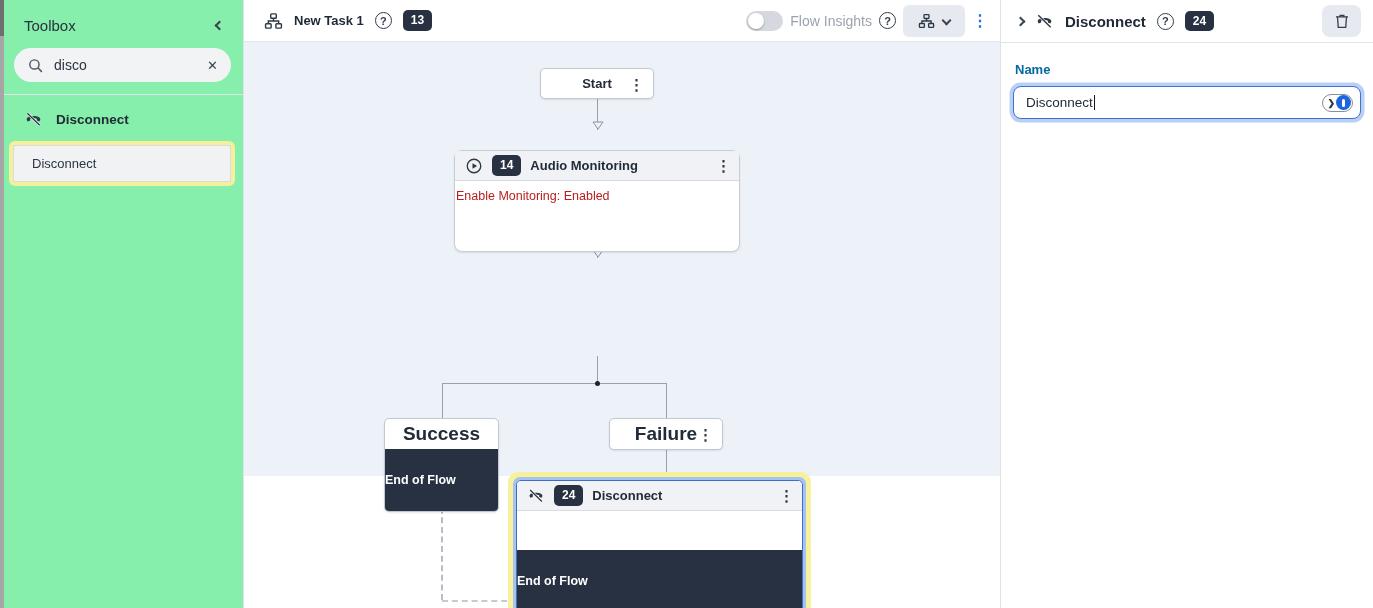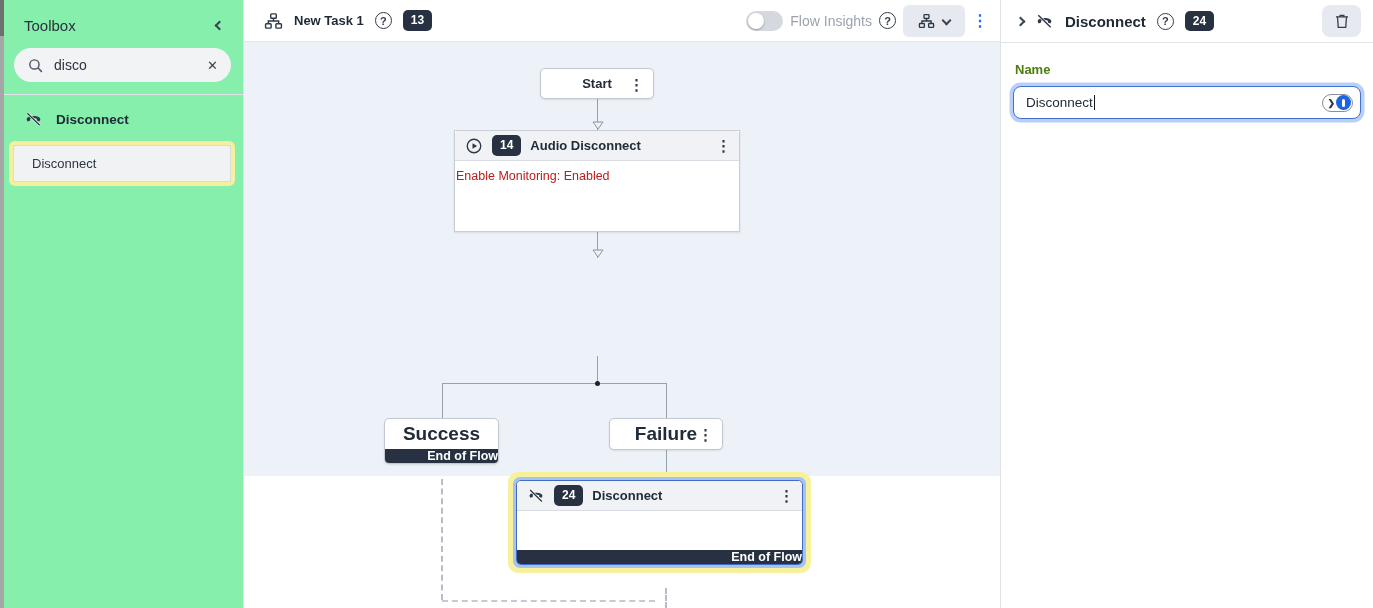--- a/index.html
+++ b/index.html
@@ -51,49 +51,49 @@
 
   
   .canvas { position:absolute; top:42px; left:0; width:756px; height:434px; background:#edf1f8; }
   .edge-v { position:absolute; width:1px; background:#98a0ac; }
   .edge-h { position:absolute; height:1px; background:#98a0ac; }
   .dash-v { position:absolute; width:0; border-left:2px dashed #b6bdc9; }
   .dash-h { position:absolute; height:0; border-top:2px dashed #c3cad4; }
   .junction-dot { position:absolute; width:5px; height:5px; border-radius:50%; background:#1c2430; }
   .arrowhead { position:absolute; }
 
-  .node { position:absolute; background:#fff; border:1px solid #c8cdd6; border-radius:0; box-shadow:0 1px 2px rgba(20,30,50,.1); }
+  .node { position:absolute; background:#fff; border:1px solid #c8cdd6; border-radius:8px; box-shadow:0 1px 2px rgba(20,30,50,.1);margin-top:20px; }
   .node-header { height:30px; background:#f0f2f5; border-bottom:1px solid #d8dce2; display:flex; align-items:center; gap:9px; padding:0 8px 0 10px; border-radius:4px 4px 0 0; }
   .node-title { font-weight:700; font-size:13px; color:#222c39; white-space:nowrap; }
   .node-body { padding:8px 1px; font-size:12.5px; color:#b91c1c; }
   .node-kebab { margin-left:auto; }
 
   .node-simple { position:absolute; background:#fff; border:1px solid #c2c8d1; border-radius:5px; box-shadow:0 1px 2px rgba(20,30,50,.1); display:flex; align-items:center; justify-content:center; }
   .node-simple .label { font-weight:700; font-size:13px; color:#222c39; }
   .node-simple .node-kebab { position:absolute; right:9px; top:50%; transform:translateY(-50%); margin:0; }
 
   .branch { position:absolute; background:#fff; border:1px solid #c2c8d1; border-radius:5px; box-shadow:0 1px 2px rgba(20,30,50,.1); overflow:hidden; }
   .branch-head { height:30px; display:flex; align-items:center; justify-content:center; position:relative; }
   .branch-head .label { font-weight:700; font-size:19px; color:#222c39; }
   .branch-head .node-kebab { position:absolute; right:9px; top:50%; transform:translateY(-50%); }
-  .branch-footer { background:#273142; color:#fff; font-weight:700; font-size:12.5px; text-align:right; padding:0 0; }
+  .branch-footer { background:#273142; color:#fff; font-weight:700; font-size:12.5px; text-align:left; padding:24px 0; }
 
   .dis-outer { position:absolute; left:264px; top:430px; background:#f7f09c; border-radius:10px; padding:5px; }
   .dis-ring { background:#a6c2ef; border-radius:7px; padding:3px; }
   .dis-node { width:287px; background:#fff; border:1.5px solid #3f6bc9; border-radius:5px; overflow:hidden; }
   .dis-node .node-header { border-radius:3px 3px 0 0; }
   .dis-body { height:39px; background:#fff; }
 
   
   .inspector { position:absolute; left:1000px; top:0; width:373px; height:608px; background:#fff; border-left:1px solid #dfe3e8; }
   .insp-header { height:43px; border-bottom:1px solid #e1e4e9; display:flex; align-items:center; gap:11px; padding:0 12px 0 16px; }
   .insp-title { font-weight:700; font-size:15px; color:#1f2937; }
   .trash-btn { margin-left:auto; width:39px; height:32px; background:#e6e9f0; border-radius:8px; display:flex; align-items:center; justify-content:center; cursor:pointer; }
   .insp-body { padding:19px 12px; }
-  .field-label { font-weight:700; font-size:13px; color:#4d7c0f; margin-bottom:9px; padding-left:2px; }
+  .field-label { font-weight:700; font-size:13px; color:#0369a1; margin-bottom:9px; padding-left:2px; }
   .name-input { height:33px; border:1.5px solid #3f72d0; border-radius:8px; box-shadow:0 0 0 3.5px #b9cff6; display:flex; align-items:center; padding:0 7px 0 12px; font-size:13.5px; color:#222c39; background:#fff; }
   .name-value { flex:1; display:flex; align-items:center; }
   .caret { display:inline-block; width:1.5px; height:15px; background:#14181d; margin-left:1px; }
   .op-wrap { display:inline-flex; align-items:center; height:18px; border:1.5px solid #8a8f98; border-radius:10px; padding:0 1px 0 4px; background:#fff; }
   .op-chev { font-size:9px; font-weight:700; color:#2b3440; margin-right:1px; }
   .op-circle { width:15px; height:15px; border-radius:50%; background:#1b66e0; position:relative; }
   .op-circle::after { content:""; position:absolute; left:6px; top:3.5px; width:3px; height:8px; background:#fff; border-radius:2px; }
 
   .icon { display:inline-flex; flex:none; }
 </style>
@@ -199,21 +199,21 @@
 
       <div class="node" style="left:210px; top:88px; width:286px; height:102px;">
         <div class="node-header">
           <span class="icon">
             <svg width="18" height="18" viewBox="0 0 24 24">
                 <circle cx="12" cy="12" r="9" fill="none" stroke="#2e3947" stroke-width="1.8"></circle>
                 <polygon points="10,8.3 16.2,12 10,15.7" fill="#2e3947"></polygon>
               </svg>
           </span>
           <span class="badge">14</span>
-          <span class="node-title">Audio Disconnect</span>
+          <span class="node-title">Audio Monitoring</span>
           <span class="kebab node-kebab"></span>
         </div>
         <div class="node-body">Enable Monitoring: Enabled</div>
       </div>
 
 
       <div class="branch" style="left:140px; top:376px; width:115px;">
         <div class="branch-head">
           <span class="label">Success</span>
         </div>

